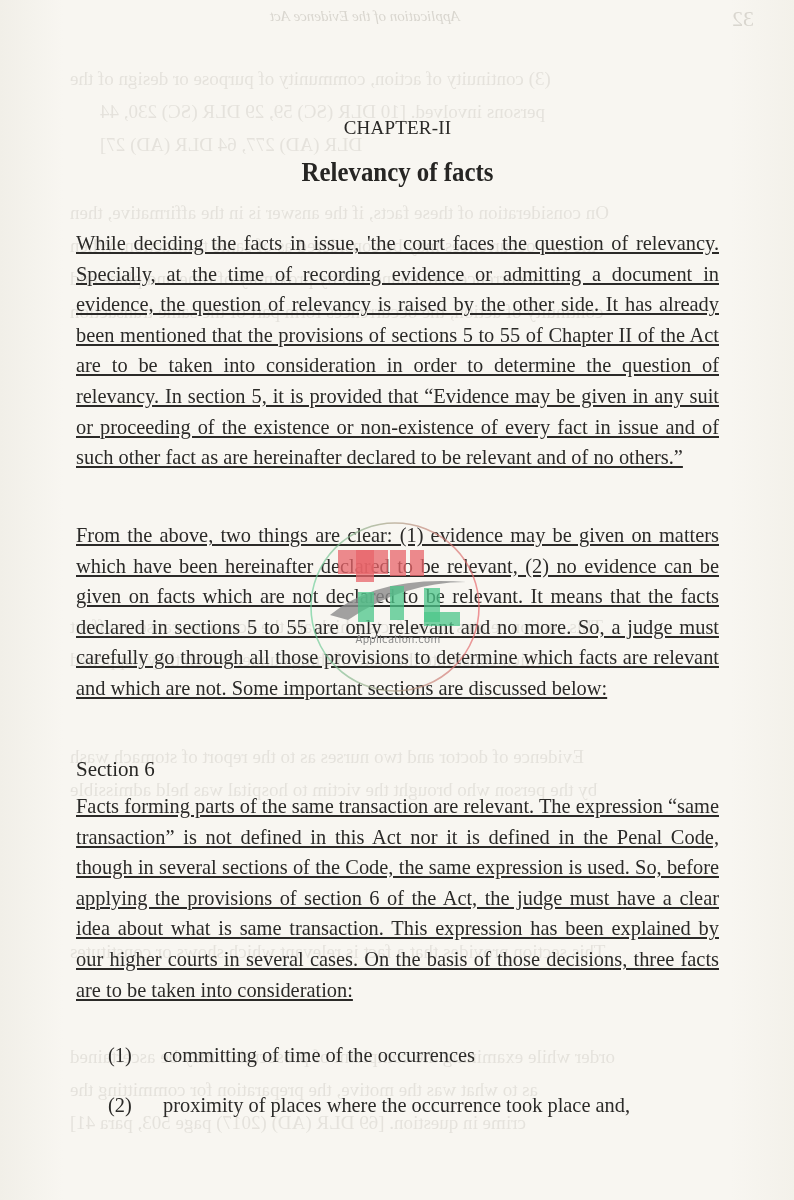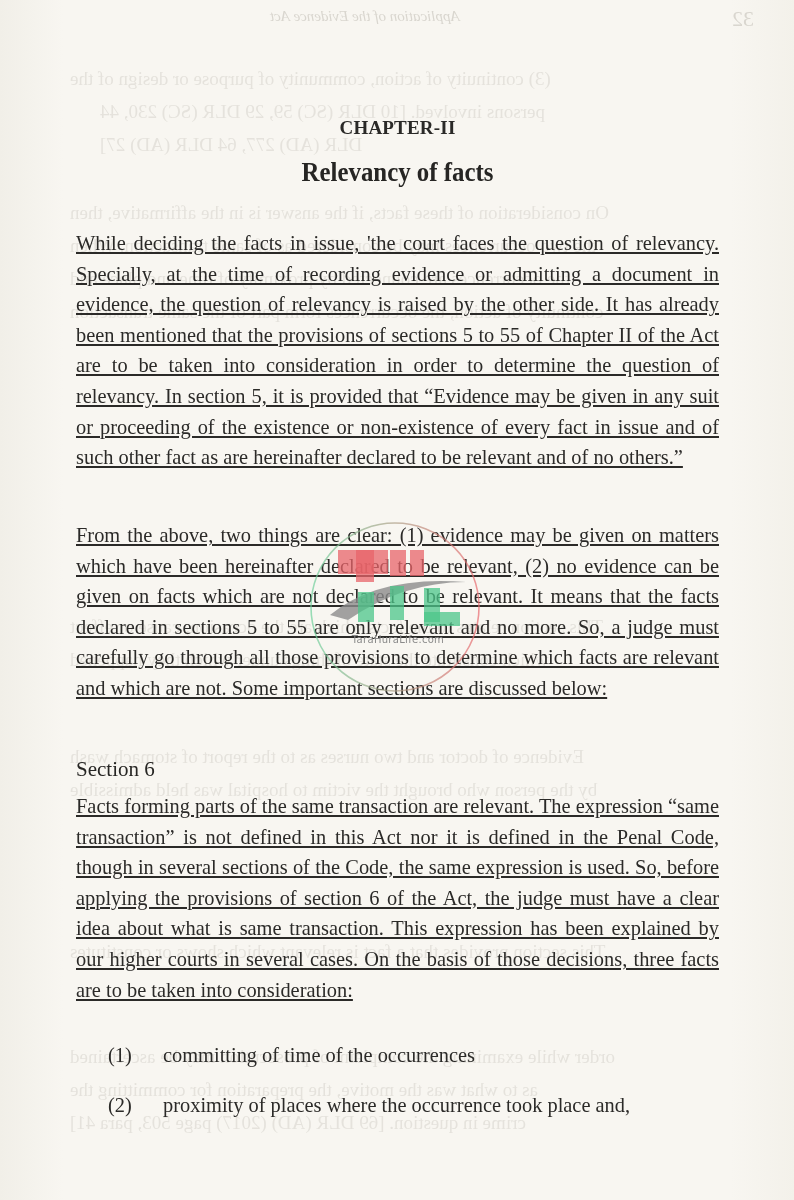--- a/index.html
+++ b/index.html
@@ -53,21 +53,21 @@
       position: absolute;
       left: 76px;
       top: 0;
       width: 643px;
     }
     .chapter-label {
       position: absolute;
       left: 0; width: 643px;
       top: 117px;
       text-align: center;
-      font-weight: bold;
+      font-weight: normal;
       font-size: 19px;
       letter-spacing: 0.2px;
       color: #2a2927;
     }
     .chapter-title {
       position: absolute;
       left: 0; width: 643px;
       top: 157px;
       text-align: center;
       font-weight: bold;
@@ -193,15 +193,15 @@
       <rect x="82" y="30" width="16" height="26" fill="#e8646a" opacity="0.75"></rect>
       <rect x="102" y="30" width="14" height="26" fill="#e8646a" opacity="0.75"></rect>
 
       <path d="M22 95 Q70 55 158 62 Q95 62 40 100 Z" fill="#8c8c8c" opacity="0.8"></path>
 
       <rect x="50" y="72" width="16" height="30" fill="#4cc58a" opacity="0.75"></rect>
       <rect x="82" y="66" width="14" height="34" fill="#4cc58a" opacity="0.75"></rect>
       <rect x="116" y="68" width="16" height="34" fill="#4cc58a" opacity="0.75"></rect>
       <rect x="116" y="92" width="36" height="14" fill="#4cc58a" opacity="0.75"></rect>
     </svg>
-    <div class="watermark-text">TaraHuraLife.com</div>
+    <div class="watermark-text">Application.com</div>
   </div>
 </div>
 
 </body></html>

